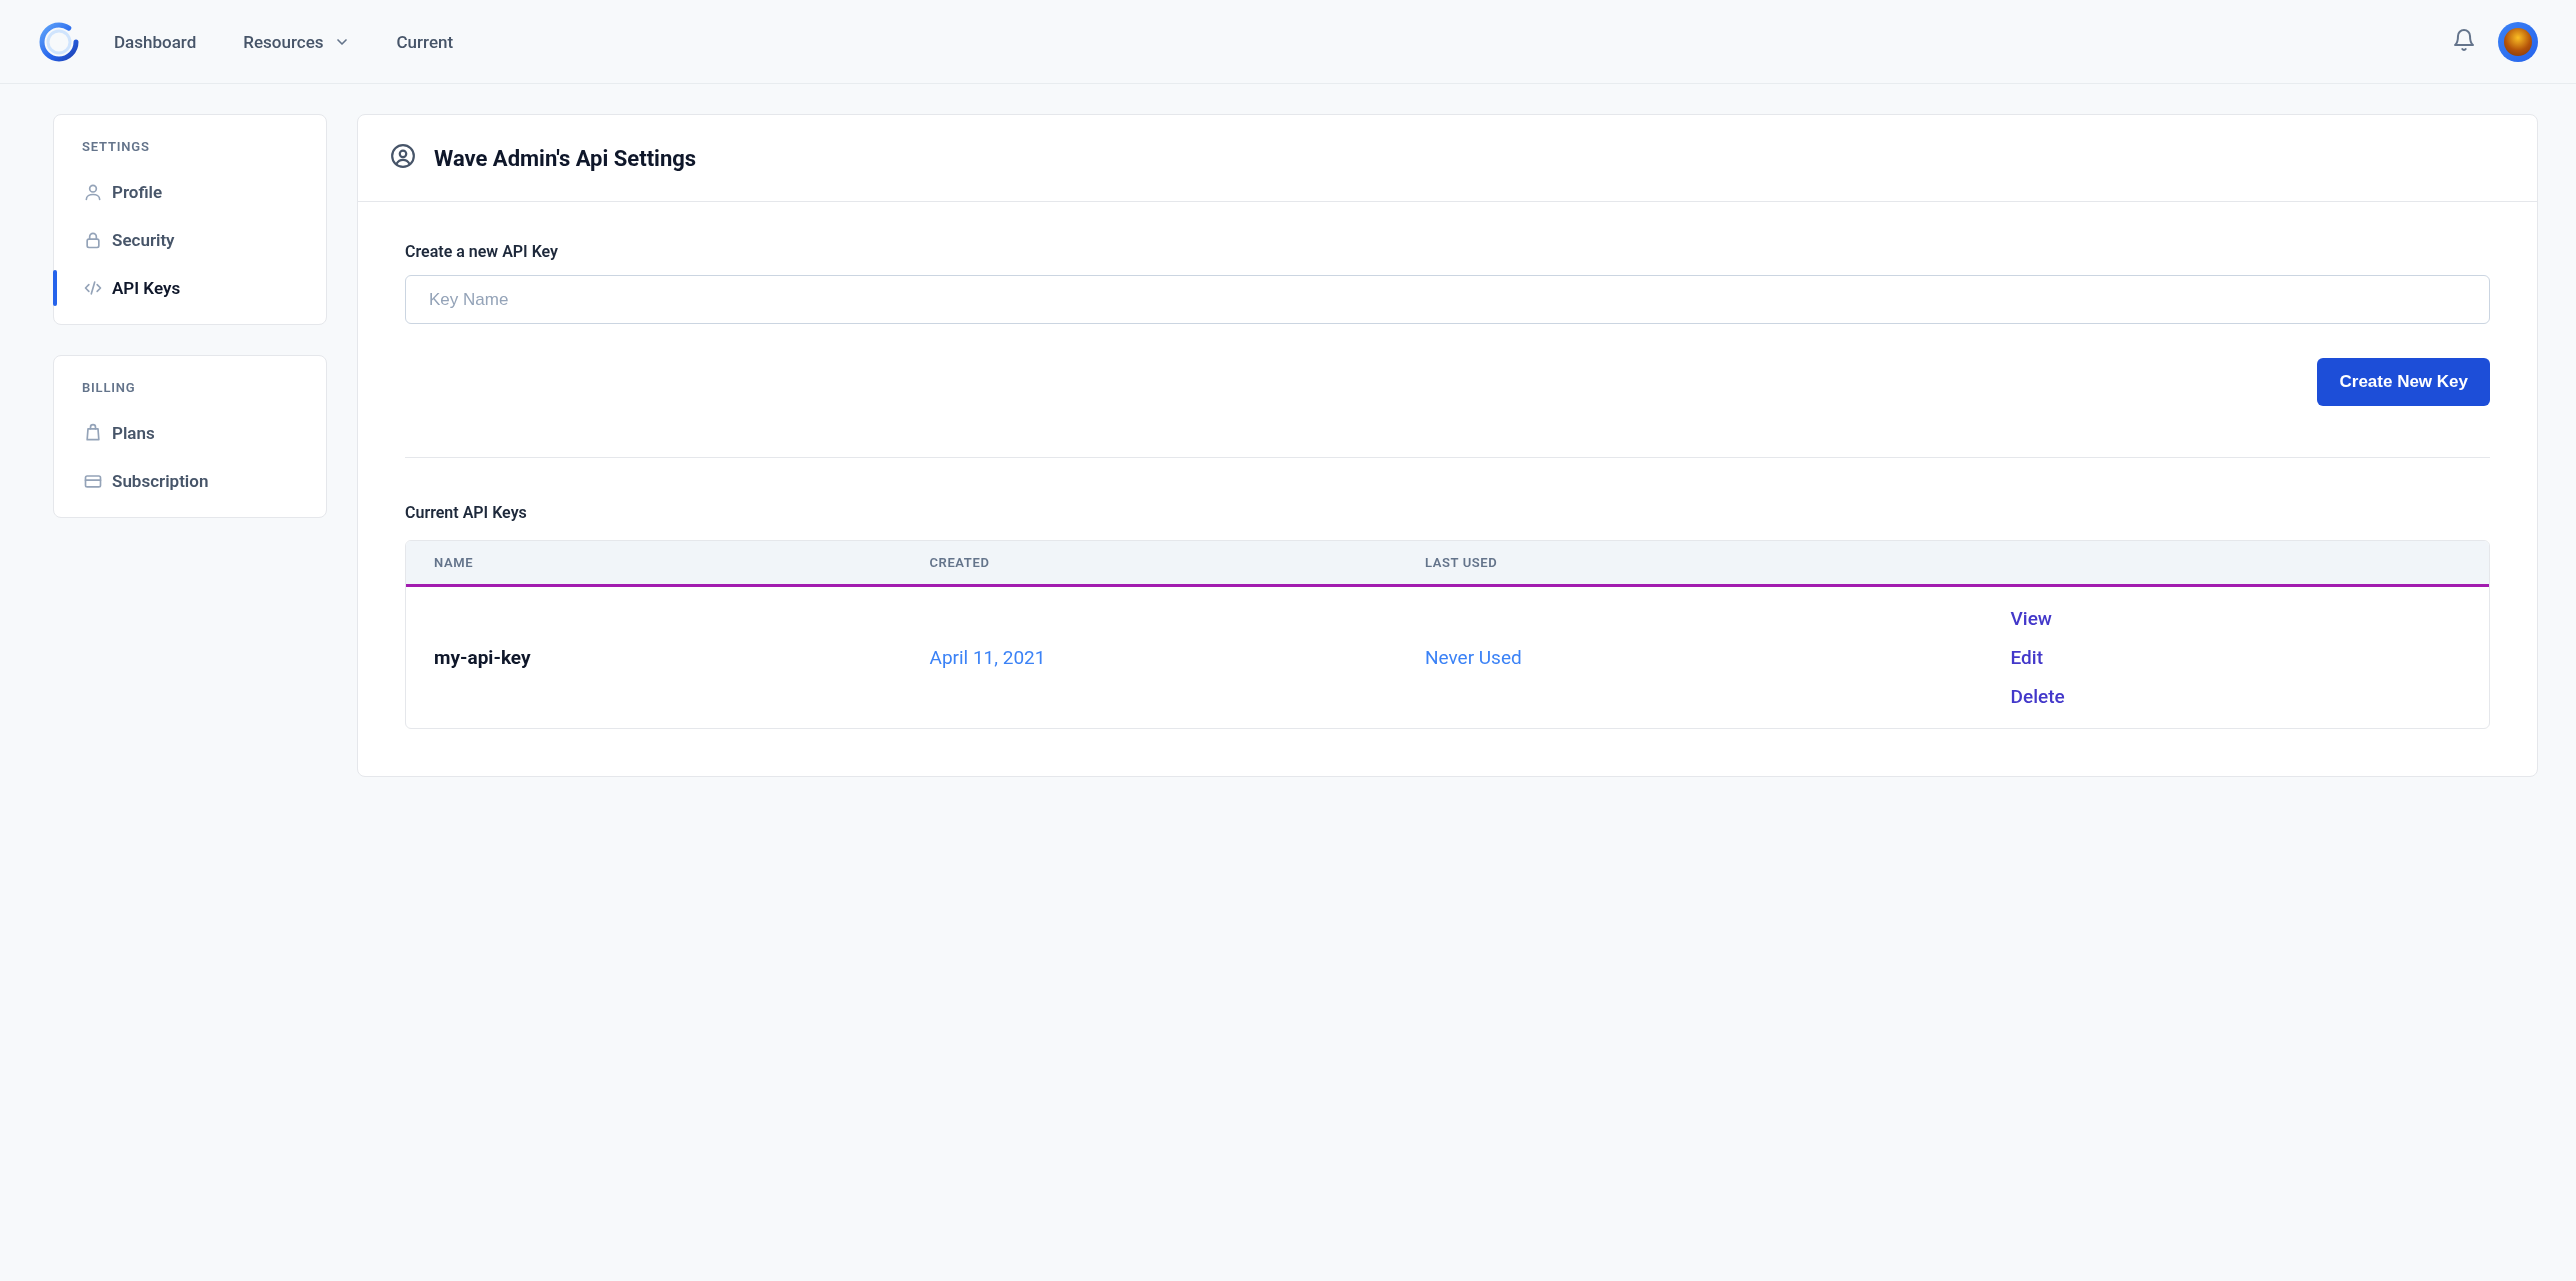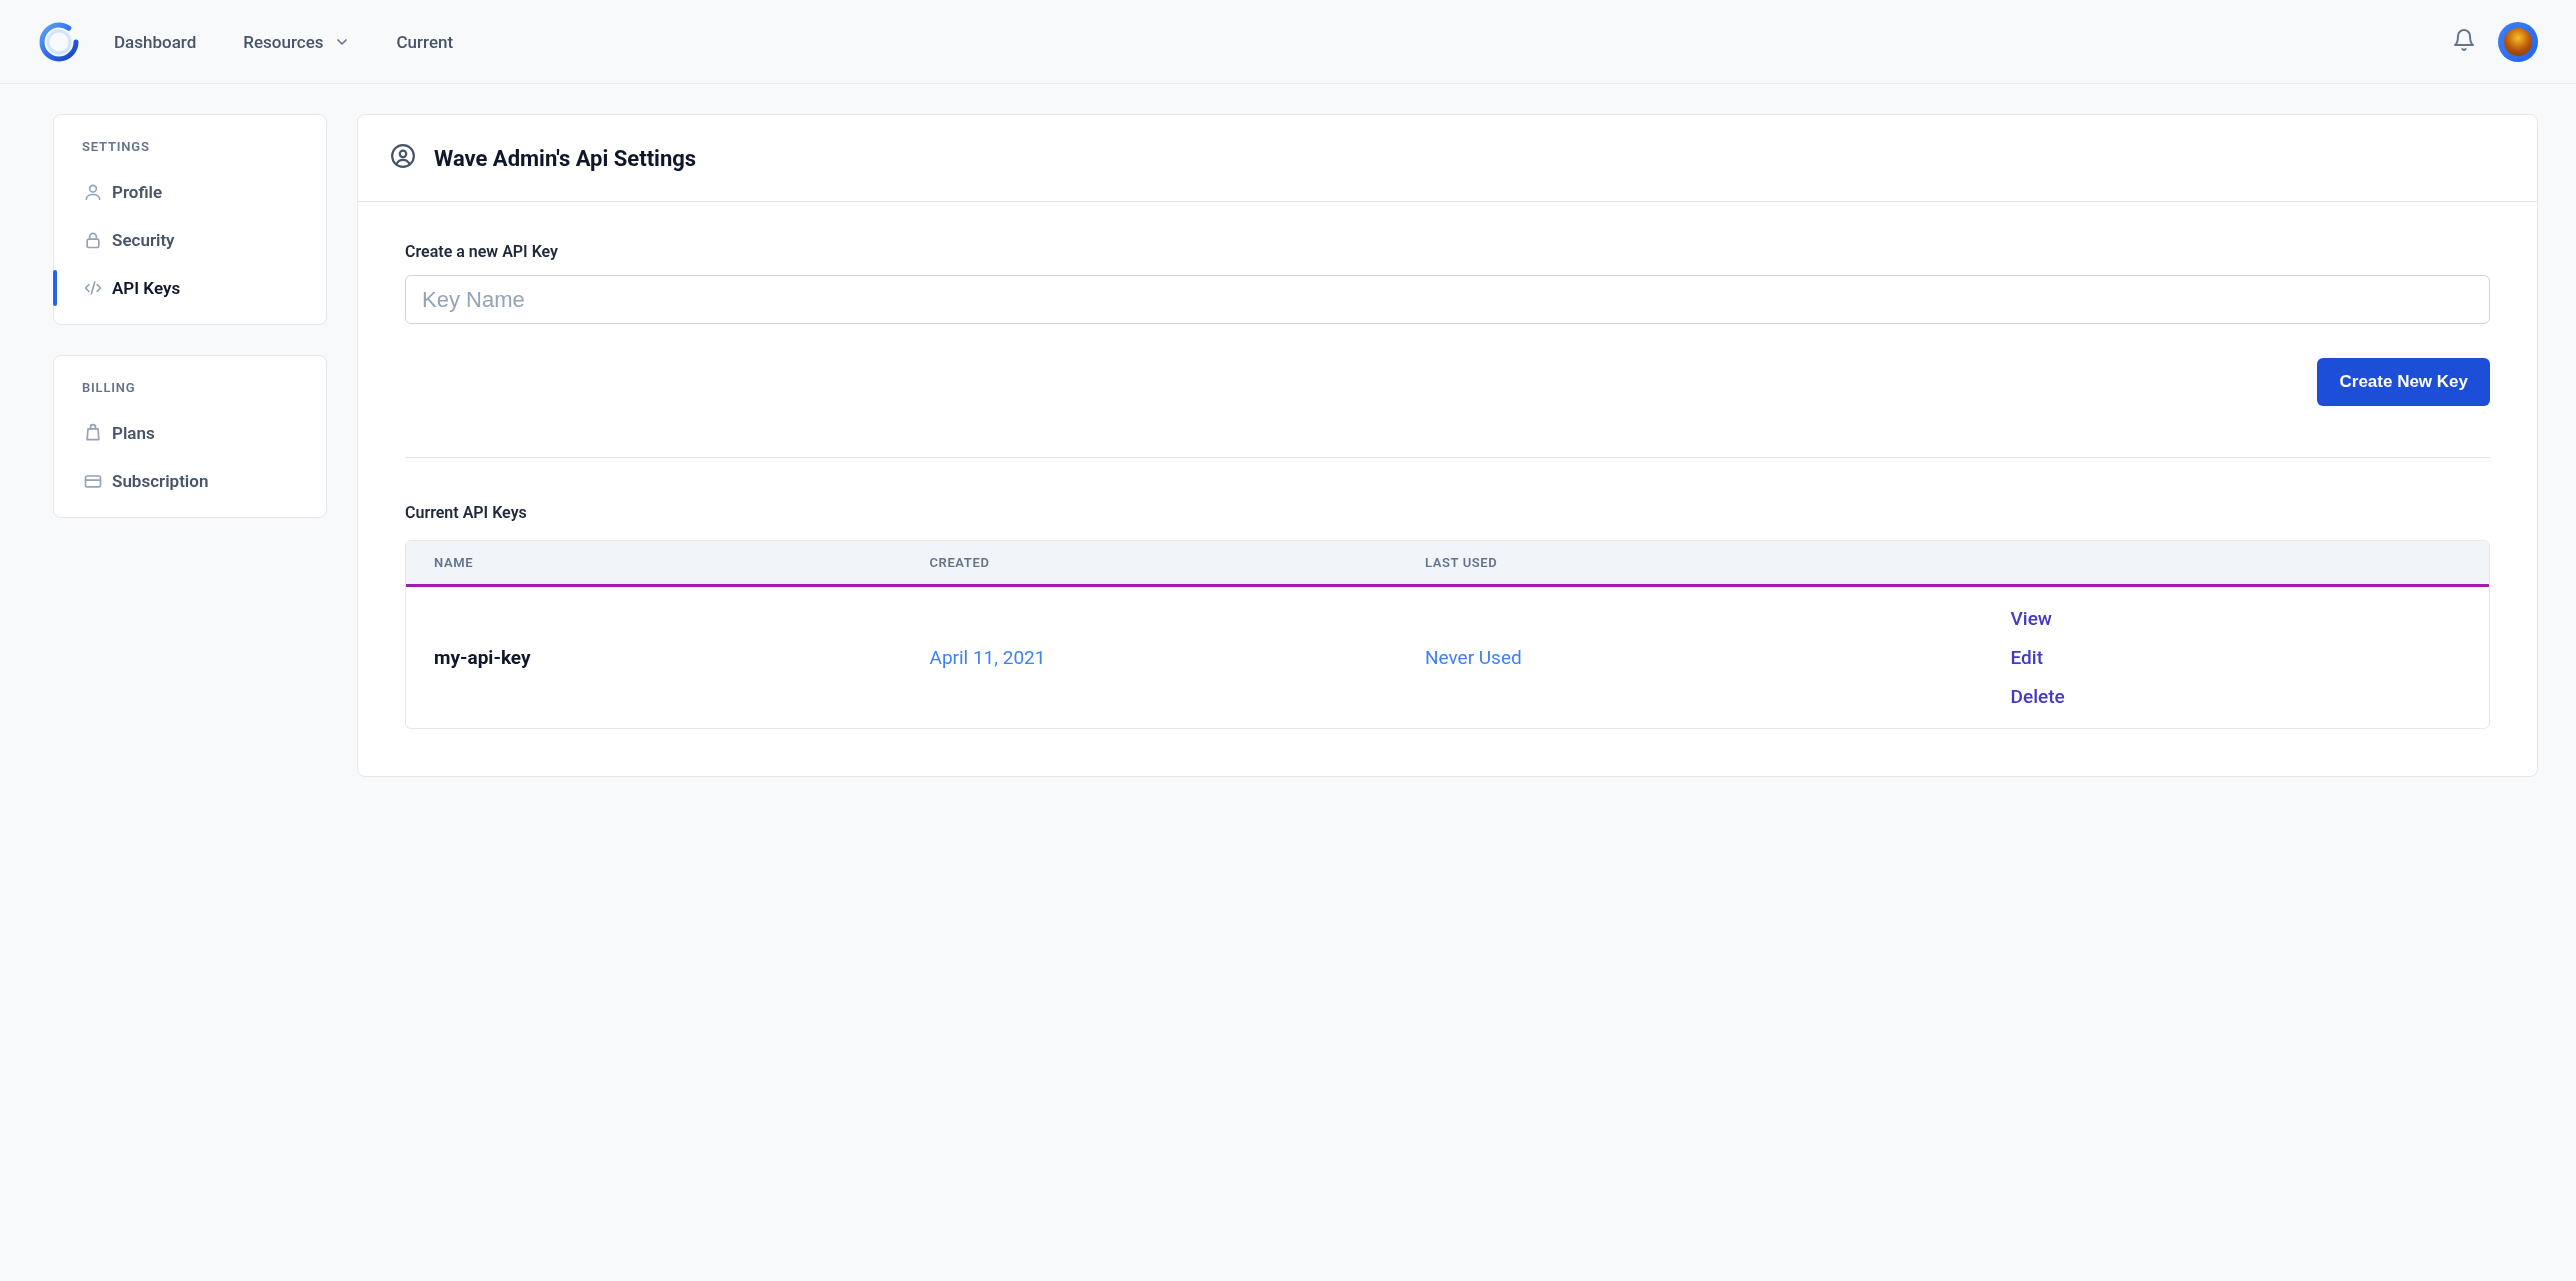--- a/index.html
+++ b/index.html
@@ -151,22 +151,22 @@
       font-size: 16px;
       font-weight: 600;
       color: #1e293b;
       margin-bottom: 14px;
     }
     .key-input {
       width: 100%;
       height: 49px;
       border: 1px solid #cbd5e1;
       border-radius: 6px;
-      padding: 0 16px;
-      font-size: 22px;
+      padding: 0 23px;
+      font-size: 17px;
       color: #0f172a;
       outline: none;
     }
     .key-input::placeholder {
       color: #94a3b8;
     }
     .btn-row {
       display: flex;
       justify-content: flex-end;
       margin-top: 34px;

